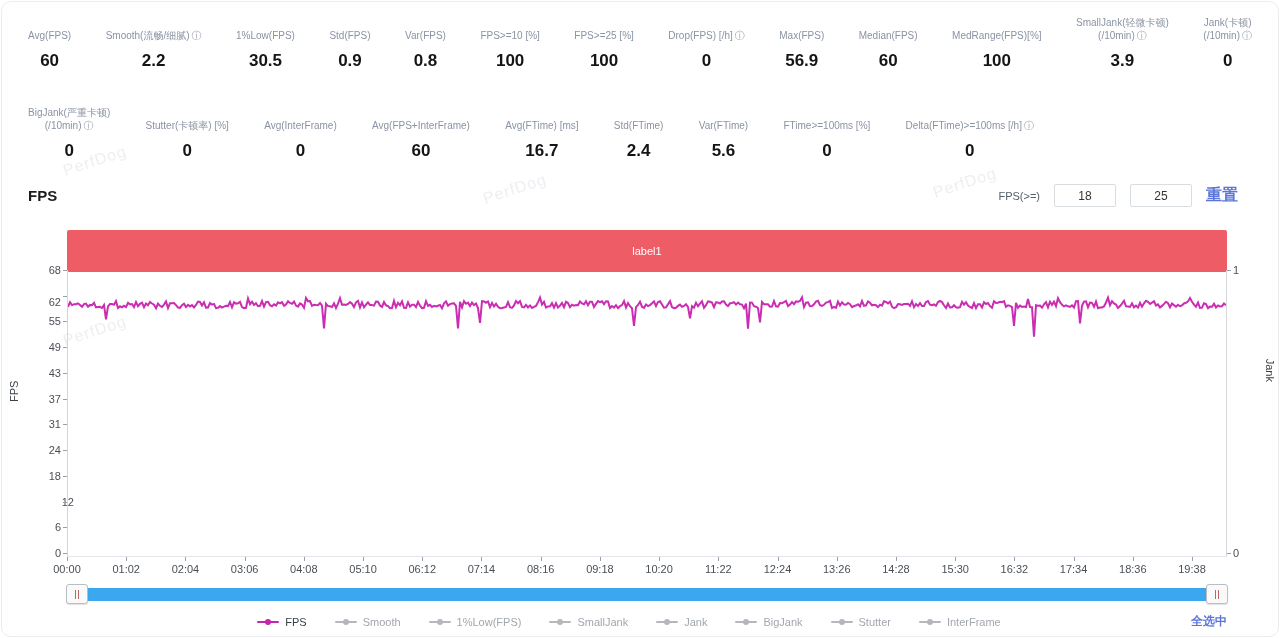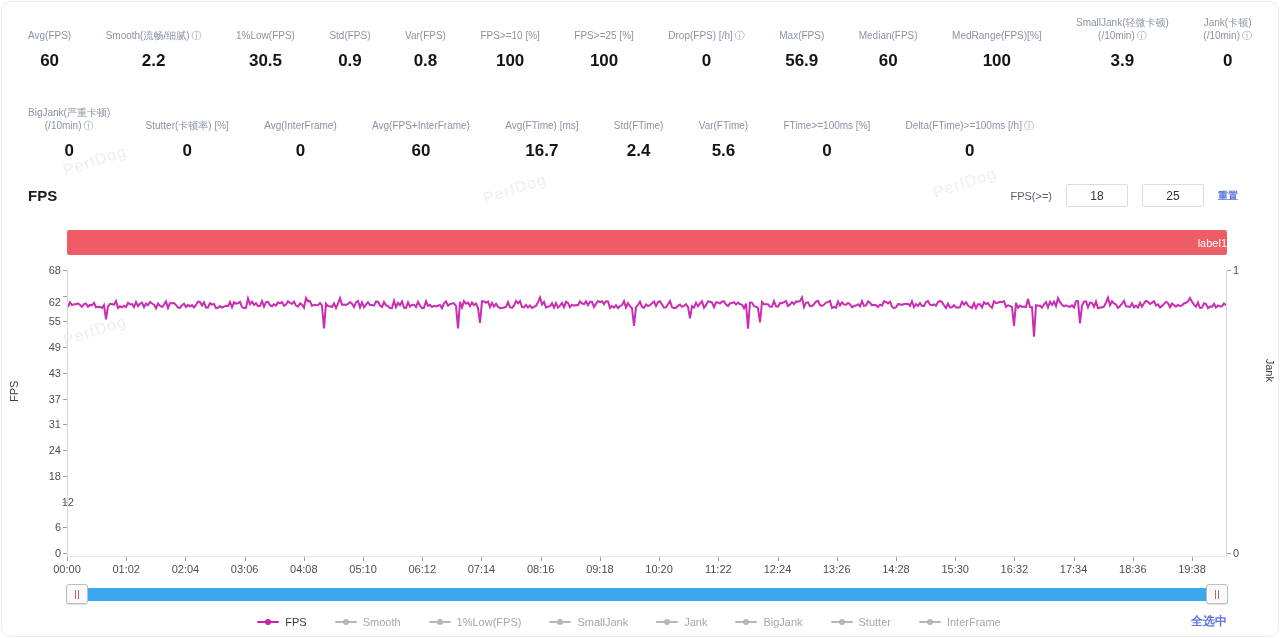--- a/index.html
+++ b/index.html
@@ -25,25 +25,25 @@
   .metric-value { margin-top:9px; font-size:17px; font-weight:700; color:#151515; }
 
   
   .section-header { position:absolute; top:182px; left:26px; right:40px;
     display:flex; justify-content:space-between; align-items:center; }
   .section-title { font-size:15px; font-weight:700; color:#1c1c1c; }
   .threshold { display:flex; align-items:center; gap:14px; }
   .threshold-label { font-size:11px; color:#555e6b; }
   .threshold-input { width:62px; height:23px; border:1px solid #d8dde2; border-radius:2px;
     text-align:center; font-size:12px; color:#333; font-family:"Liberation Sans",sans-serif; }
-  .reset-link { font-size:10px; color:#5b76d8; cursor:pointer; text-decoration:none; font-weight:700; }
-
-  
-  .banner { position:absolute; top:228px; left:65px; width:1160px; height:25px;
-    border-radius:2px; display:flex; align-items:center; justify-content:flex-end; }
+  .reset-link { font-size:16px; color:#5b76d8; cursor:pointer; text-decoration:none; font-weight:700; }
+
+  
+  .banner { position:absolute; top:228px; left:65px; width:1160px; height:42px;
+    border-radius:2px; display:flex; align-items:center; justify-content:center; }
   .banner span { color:#fff; font-size:11px; }
 
   
   .plot { position:absolute; left:65px; top:268px; width:1160px; height:287px;
     border-left:1px solid #d4d8dd; border-right:1px solid #d4d8dd;
     border-bottom:1px solid #e3e6ea; }
   .plot svg { position:absolute; left:0; top:0; }
   .ytick-label { position:absolute; width:34px; text-align:right; font-size:11px;
     color:#4a4f57; }
   .ytick-mark { position:absolute; width:4px; height:1px; background:#9aa0a8; }

